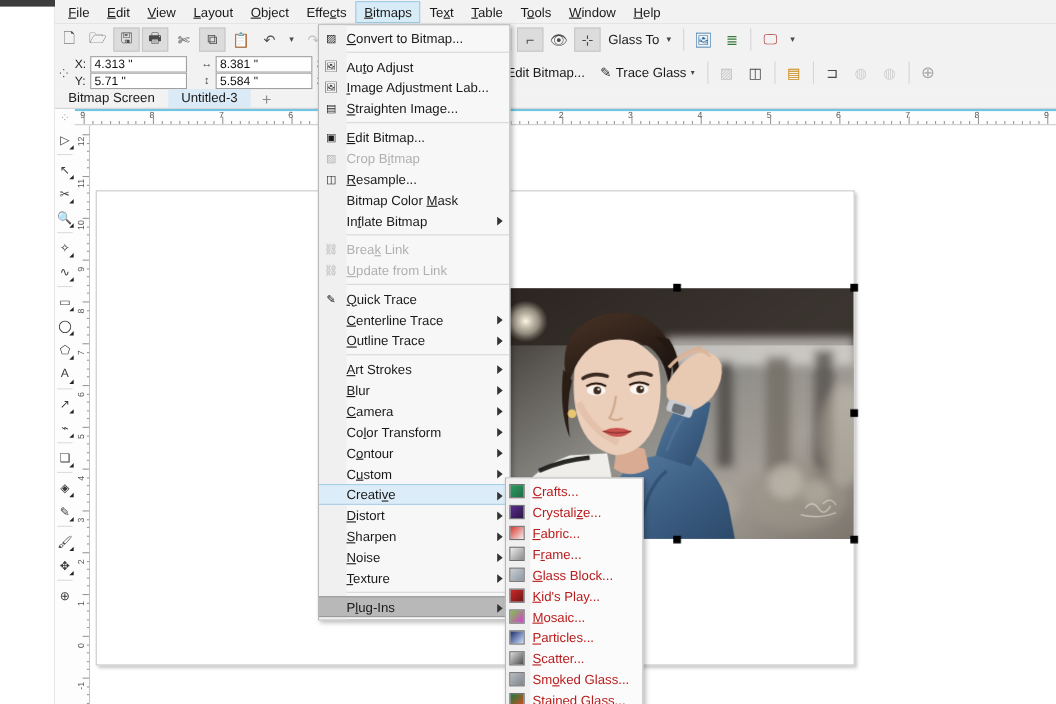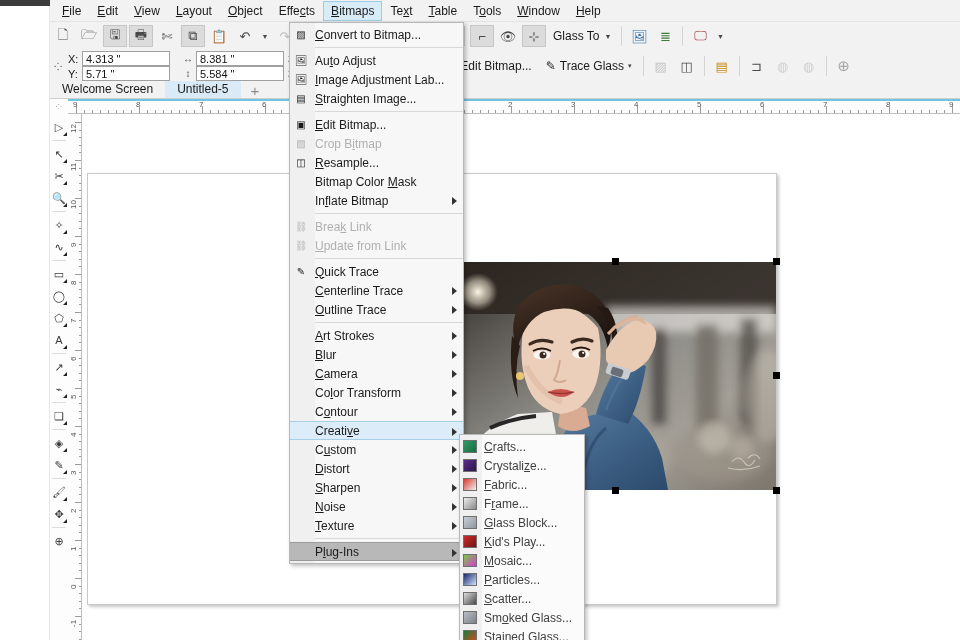--- a/index.html
+++ b/index.html
@@ -173,21 +173,21 @@
     position:absolute; left:459px; top:434px; width:126px;
     background:#fbfbfb; border:1px solid #b8b8b8;
     box-shadow:2px 2px 4px rgba(0,0,0,0.25);
     padding:2px 0; z-index:30;
   }
   .submenu::before{
     content:""; position:absolute; left:0; top:0; bottom:0; width:22px; background:#f0f0f0;
   }
   .srow {
     position:relative; height:19px; display:flex; align-items:center;
-    padding-left:24px; font-size:12px; color:#404040; z-index:2;
+    padding-left:24px; font-size:12px; color:#b91c1c; z-index:2;
   }
   .sico {
     position:absolute; left:3px; top:3px; width:14px; height:13px;
     border:1px solid #6f6f6f;
   }
 
   u.acc { text-decoration:underline; }
 </style>
 </head>
 <body>
@@ -293,22 +293,22 @@
     <div class="tbbtn" style="color:#c98a14;">▤</div>
     <div class="tbsep"></div>
     <div class="tbbtn">⊐</div>
     <div class="tbbtn" style="color:#cfcfcf;">◍</div>
     <div class="tbbtn" style="color:#cfcfcf;">◍</div>
     <div class="tbsep"></div>
     <div class="tbbtn" style="color:#a8a8a8;font-size:15px;">⊕</div>
   </div>
 
   <div class="tabbar" id="tabbar">
-      <div class="tab">Welcome Screen</div>
-      <div class="tab sel">Untitled-5</div>
+      <div class="tab">Bitmap Screen</div>
+      <div class="tab sel">Untitled-3</div>
       <div class="tabplus">+</div>
     </div>
 
   <div class="corner-box">⁘</div>
 
   <div class="hruler" id="hruler">
     <div class="hrule-top"></div>
   <div class="ruler-num" style="left: 5px;">9</div>
       <div class="tick maj" style="left: 8px;"></div>
       <div class="tick min" style="left: 15.9px;"></div>
@@ -806,26 +806,26 @@
         <span class="arw"></span>
       </div>
       <div class="mrow">
         <span>Co<u class="acc">l</u>or Transform</span>
         <span class="arw"></span>
       </div>
       <div class="mrow">
         <span>C<u class="acc">o</u>ntour</span>
         <span class="arw"></span>
       </div>
+      <div class="mrow">
+        <span>C<u class="acc">u</u>stom</span>
+        <span class="arw"></span>
+      </div>
       <div class="mrow hl-blue">
         <span>Creati<u class="acc">v</u>e</span>
-        <span class="arw"></span>
-      </div>
-      <div class="mrow">
-        <span>C<u class="acc">u</u>stom</span>
         <span class="arw"></span>
       </div>
       <div class="mrow">
         <span><u class="acc">D</u>istort</span>
         <span class="arw"></span>
       </div>
       <div class="mrow">
         <span><u class="acc">S</u>harpen</span>
         <span class="arw"></span>
       </div>

